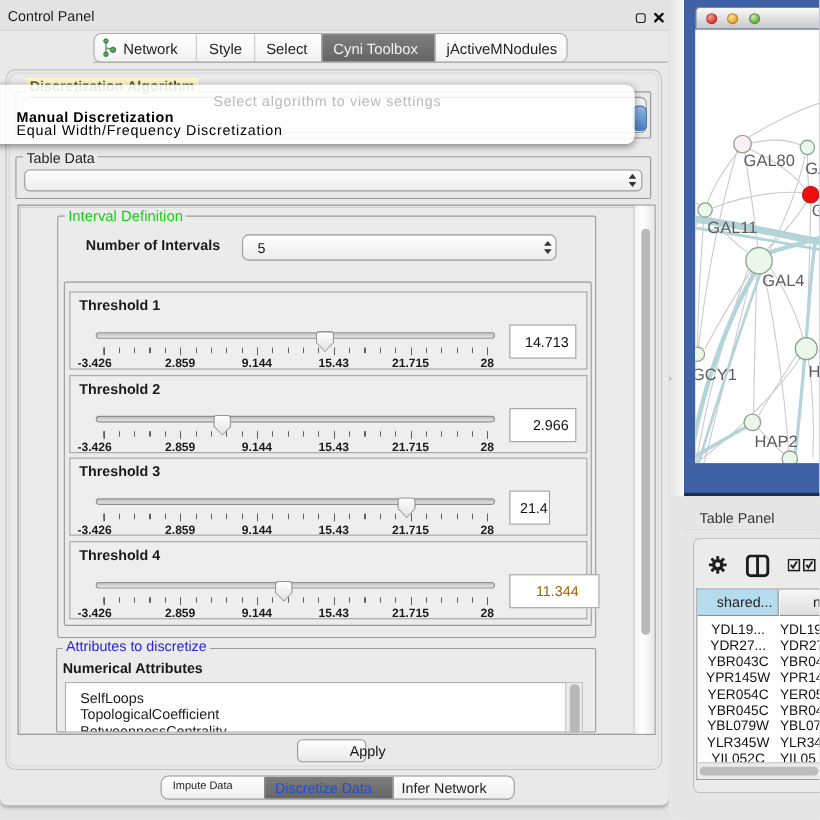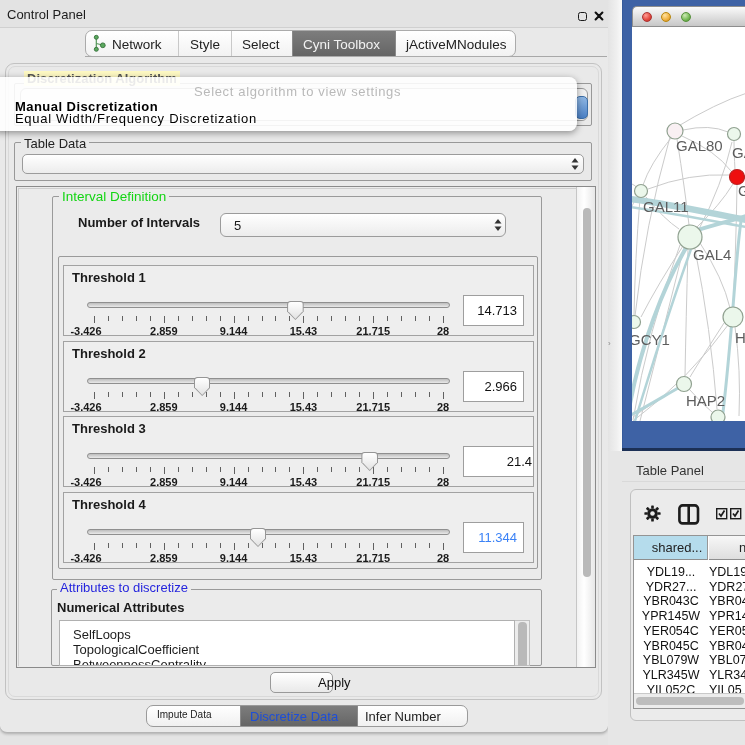--- a/index.html
+++ b/index.html
@@ -115,55 +115,55 @@
   <div class="abs" style="left:93.5px;top:467px;width:351px;height:7px;background:repeating-linear-gradient(90deg,#606060 0 1px,transparent 1px 69.8px);"></div>
   <div class="abs" style="left:56.0px;top:476px;width:60px;text-align:center;font-size:11px;font-weight:bold;color:#1a1a1a;">-3.426</div>
   <div class="abs" style="left:133.8px;top:476px;width:60px;text-align:center;font-size:11px;font-weight:bold;color:#1a1a1a;">2.859</div>
   <div class="abs" style="left:203.6px;top:476px;width:60px;text-align:center;font-size:11px;font-weight:bold;color:#1a1a1a;">9.144</div>
   <div class="abs" style="left:273.4px;top:476px;width:60px;text-align:center;font-size:11px;font-weight:bold;color:#1a1a1a;">15.43</div>
   <div class="abs" style="left:343.2px;top:476px;width:60px;text-align:center;font-size:11px;font-weight:bold;color:#1a1a1a;">21.715</div>
   <div class="abs" style="left:413.0px;top:476px;width:60px;text-align:center;font-size:11px;font-weight:bold;color:#1a1a1a;">28</div>
   <div class="abs" style="left:361.4px;top:452px;width:16.6px;height:19px;background:#969696;border-radius:3.5px 3.5px 0 0;clip-path:polygon(0 0,100% 0,100% 55%,50% 100%,0 55%);">
     <div class="abs" style="left:1px;top:1px;width:14.6px;height:17px;background:linear-gradient(#ffffff,#e2e2e2);border-radius:2.8px 2.8px 0 0;clip-path:polygon(0 0,100% 0,100% 55%,50% 100%,0 55%);"></div>
   </div>
-  <div class="abs" style="left:463px;top:446px;width:71px;height:31px;background:#fff;border:1px solid #9e9e9e;font-size:13px;text-align:right;line-height:29px;padding-right:1px;color:#111;">21.4</div>
+  <div class="abs" style="left:463px;top:446px;width:37px;height:31px;background:#fff;border:1px solid #9e9e9e;font-size:13px;text-align:right;line-height:29px;padding-right:1px;color:#111;">21.4</div>
 
   <div class="abs" style="left:63px;top:492px;width:471px;height:71px;border:1px solid #a2a2a2;background:#eeeeee;"></div>
   <div class="abs" style="left:72px;top:497px;font-weight:bold;font-size:13px;">Threshold 4</div>
   <div class="abs" style="left:87px;top:529px;width:363px;height:6px;border:1px solid #8f8f8f;border-radius:3px;background:linear-gradient(#bdbdbd,#e9e9e9);"></div>
   <div class="abs" style="left:93.5px;top:543px;width:351px;height:5px;background:repeating-linear-gradient(90deg,#606060 0 1px,transparent 1px 13.96px);"></div>
   <div class="abs" style="left:93.5px;top:543px;width:351px;height:7px;background:repeating-linear-gradient(90deg,#606060 0 1px,transparent 1px 69.8px);"></div>
   <div class="abs" style="left:56.0px;top:552px;width:60px;text-align:center;font-size:11px;font-weight:bold;color:#1a1a1a;">-3.426</div>
   <div class="abs" style="left:133.8px;top:552px;width:60px;text-align:center;font-size:11px;font-weight:bold;color:#1a1a1a;">2.859</div>
   <div class="abs" style="left:203.6px;top:552px;width:60px;text-align:center;font-size:11px;font-weight:bold;color:#1a1a1a;">9.144</div>
   <div class="abs" style="left:273.4px;top:552px;width:60px;text-align:center;font-size:11px;font-weight:bold;color:#1a1a1a;">15.43</div>
   <div class="abs" style="left:343.2px;top:552px;width:60px;text-align:center;font-size:11px;font-weight:bold;color:#1a1a1a;">21.715</div>
   <div class="abs" style="left:413.0px;top:552px;width:60px;text-align:center;font-size:11px;font-weight:bold;color:#1a1a1a;">28</div>
   <div class="abs" style="left:249.7px;top:528px;width:16.6px;height:19px;background:#969696;border-radius:3.5px 3.5px 0 0;clip-path:polygon(0 0,100% 0,100% 55%,50% 100%,0 55%);">
     <div class="abs" style="left:1px;top:1px;width:14.6px;height:17px;background:linear-gradient(#ffffff,#e2e2e2);border-radius:2.8px 2.8px 0 0;clip-path:polygon(0 0,100% 0,100% 55%,50% 100%,0 55%);"></div>
   </div>
-  <div class="abs" style="left:463px;top:522px;width:61px;height:31px;background:#fff;border:1px solid #9e9e9e;font-size:13px;text-align:right;line-height:29px;padding-right:6px;color:#3b82f6;">11.344</div>
+  <div class="abs" style="left:463px;top:522px;width:82px;height:31px;background:#fff;border:1px solid #9e9e9e;font-size:13px;text-align:right;line-height:29px;padding-right:18px;color:#a16207;">11.344</div>
 
   <div class="abs" style="left:51px;top:589px;width:491px;height:77px;border:1px solid #9a9a9a;border-radius:2px;"></div>
   <div class="grouplabel" style="left:57px;top:581px;font-size:13px;color:#2525dd;">Attributes to discretize</div>
   <div class="abs" style="left:57px;top:600px;font-weight:bold;font-size:13px;">Numerical Attributes</div>
   <div class="abs" style="left:59px;top:620px;width:456px;height:46px;background:#ffffff;border:1px solid #b0b0b0;overflow:hidden;">
     <div style="padding-left:13px;padding-top:6px;font-size:13px;line-height:15px;color:#1c1c1c;">SelfLoops<br>TopologicalCoefficient<br>BetweennessCentrality</div>
   </div>
   <div class="abs" style="left:515px;top:620px;width:15px;height:46px;background:#ececec;border:1px solid #c0c0c0;border-left:none;"></div>
   <div class="abs" style="left:518px;top:622px;width:9px;height:44px;background:#b9b9b9;border-radius:4px 4px 0 0;"></div>
 
   <div class="abs" style="left:270px;top:672px;width:63px;height:21px;background:linear-gradient(#ffffff,#e9e9e9);border:1px solid #999;border-radius:5px;text-align:center;line-height:19px;font-size:13px;color:#111;padding-left:47px;">Apply</div>
 
   <div class="abs" style="left:146px;top:705px;width:322px;height:22px;background:linear-gradient(#ffffff,#f0f0f0);border:1px solid #9a9a9a;border-radius:7px;overflow:hidden;">
     <div class="abs" style="left:93px;top:0;width:118px;height:22px;background:linear-gradient(#7d7d7d,#636363);border-left:1px solid #8a8a8a;border-right:1px solid #8a8a8a;"></div>
   </div>
   <div class="abs" style="left:157px;top:709px;font-size:10px;color:#222;">Impute Data</div>
   <div class="abs" style="left:250px;top:709px;font-size:13px;color:#1d4ed8;">Discretize Data</div>
-  <div class="abs" style="left:365px;top:709px;font-size:13px;color:#222;">Infer Number</div>
+  <div class="abs" style="left:365px;top:709px;font-size:13px;color:#222;">Infer Network</div>
 </div>
 
 <div class="abs" style="left:608px;top:339px;width:5px;height:7px;color:#8a8a8a;font-size:8px;z-index:5;">›</div>
 
 <div class="abs" style="left:-8px;top:77px;width:585px;height:54px;background:rgba(255,255,255,0.88);border-radius:8px;box-shadow:0 2px 7px rgba(0,0,0,0.4);z-index:10;"></div>
 <div class="abs" style="left:194px;top:84px;font-size:13px;letter-spacing:0.65px;color:#b9b9b9;z-index:11;">Select algorithm to view settings</div>
 <div class="abs" style="left:15px;top:99px;font-size:13px;font-weight:bold;letter-spacing:0.45px;color:#000;z-index:11;">Manual Discretization</div>
 <div class="abs" style="left:15px;top:111px;font-size:13px;letter-spacing:0.7px;color:#000;z-index:11;">Equal Width/Frequency Discretization</div>
 
 <div class="abs" style="left:608px;top:0;width:14px;height:745px;background:linear-gradient(90deg,#e4e4e4,#efefef 60%,#fafafa);"></div>

